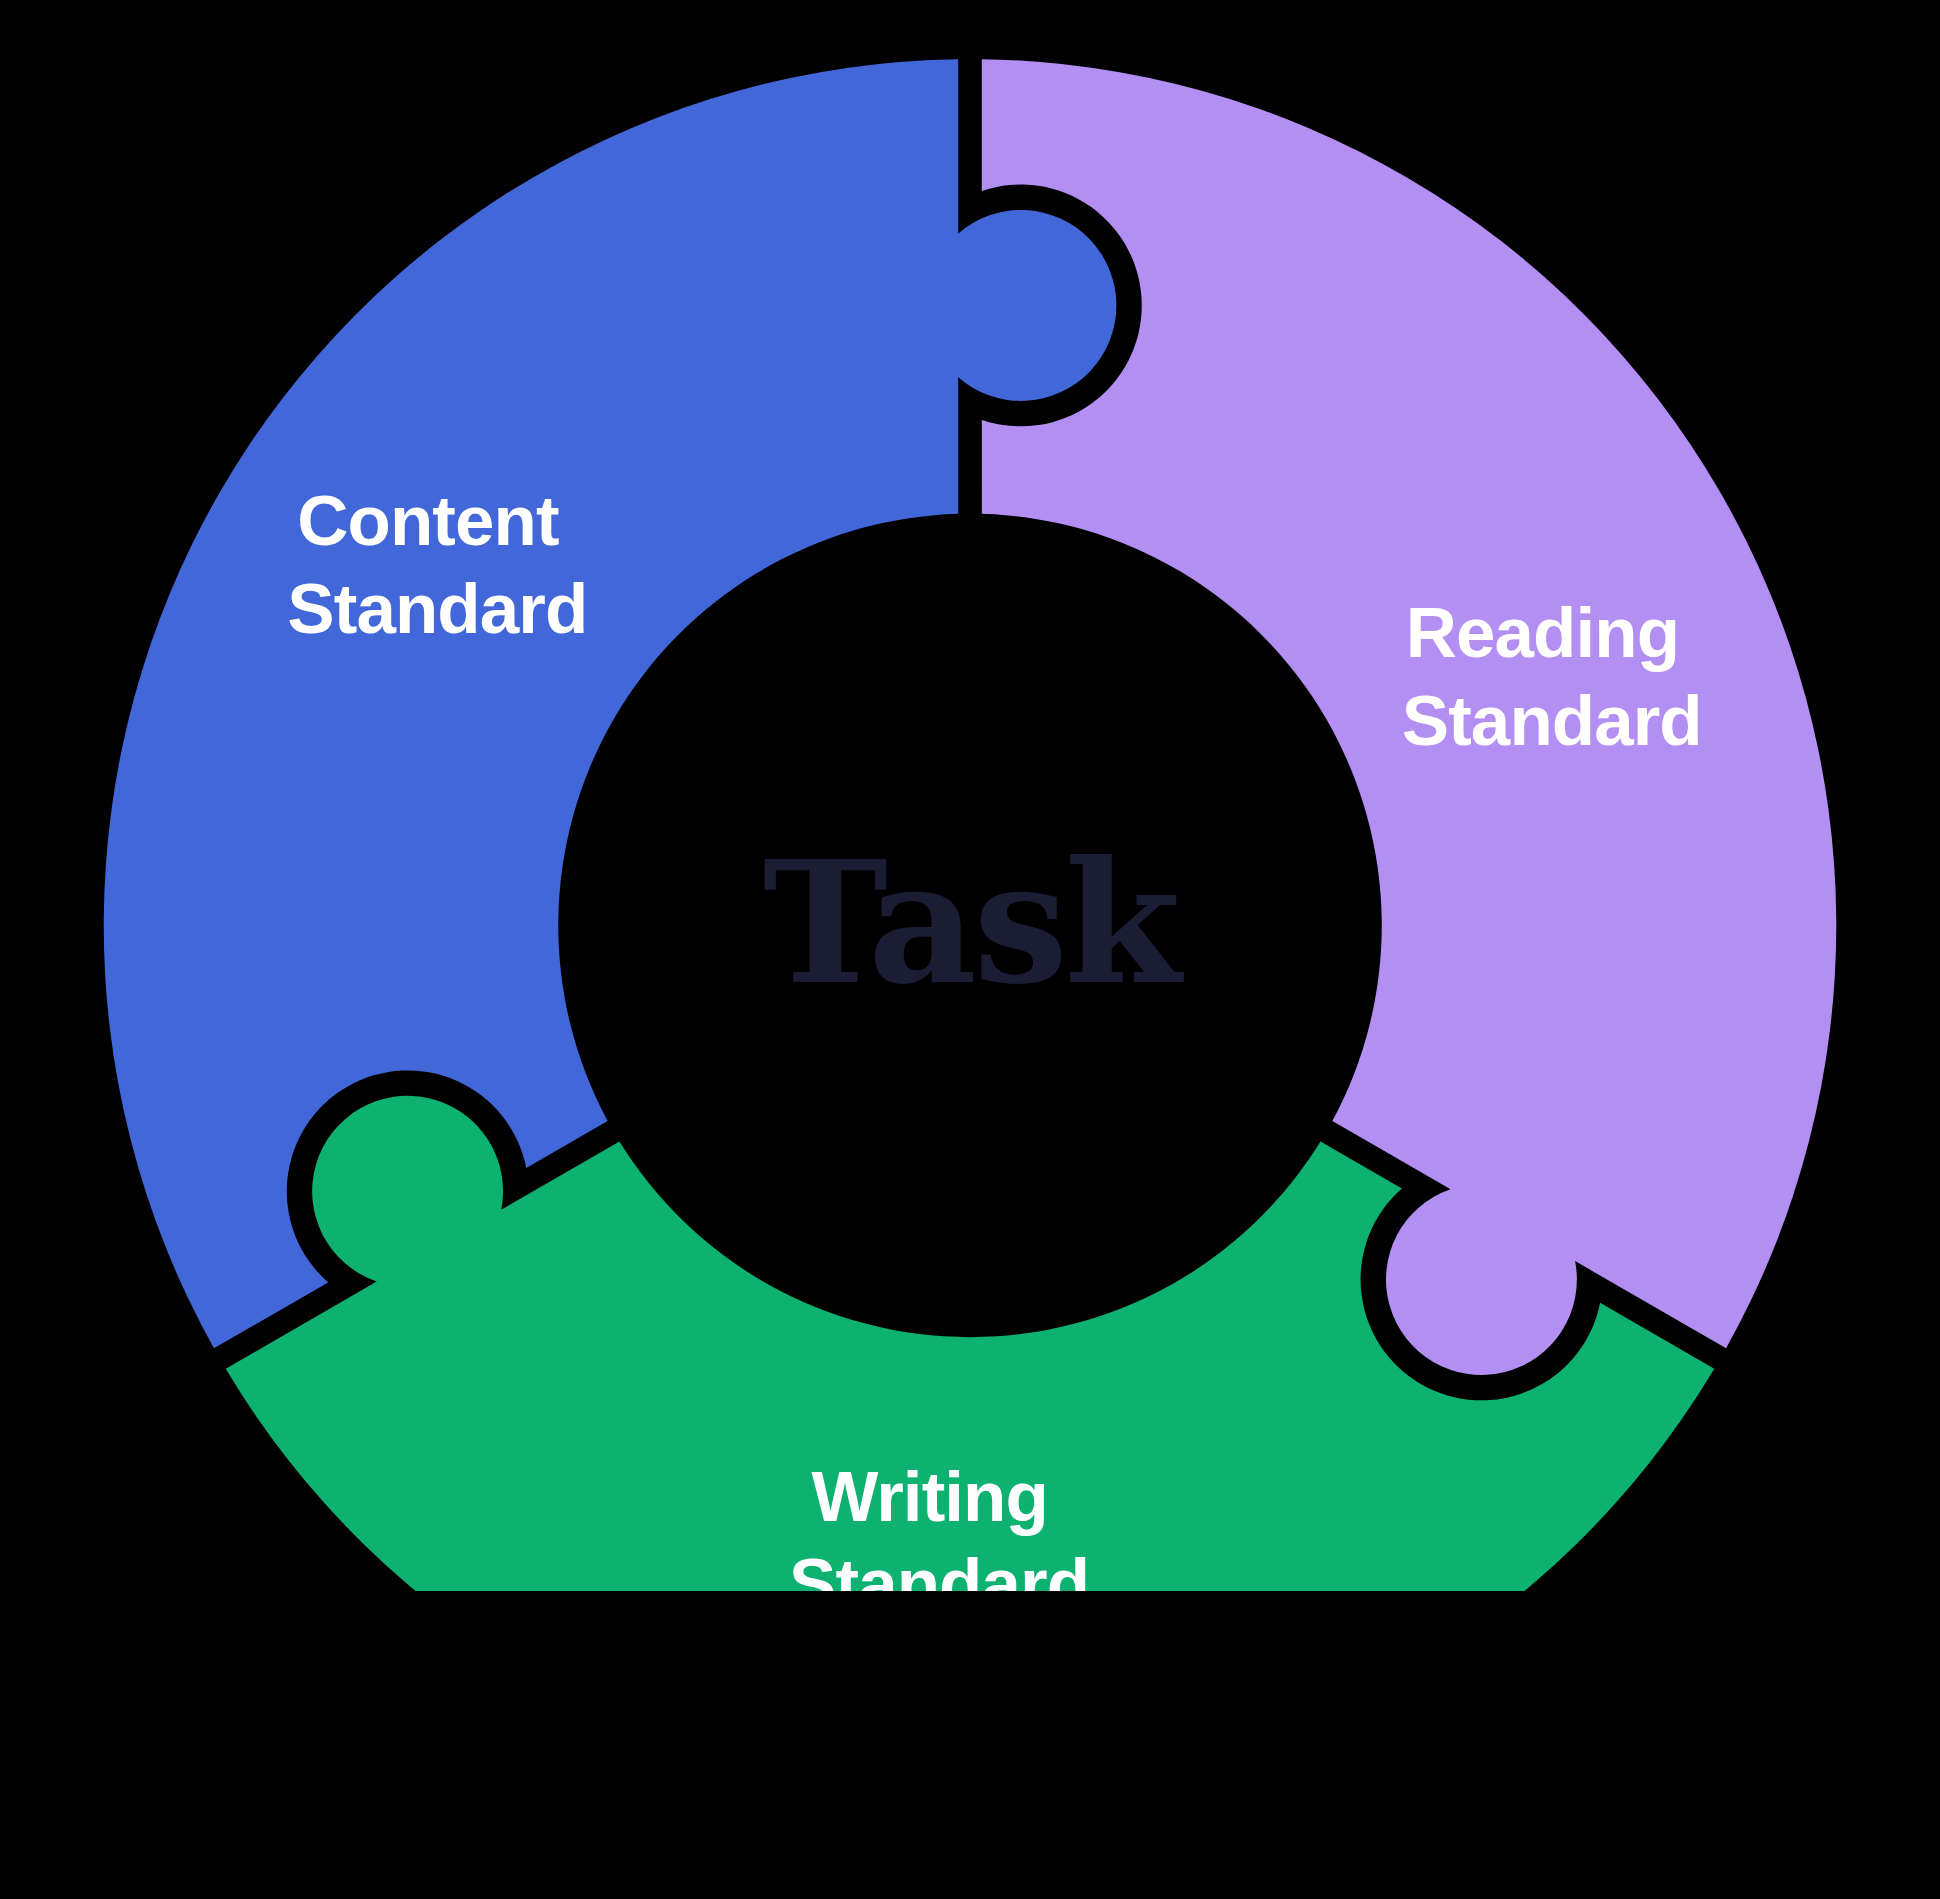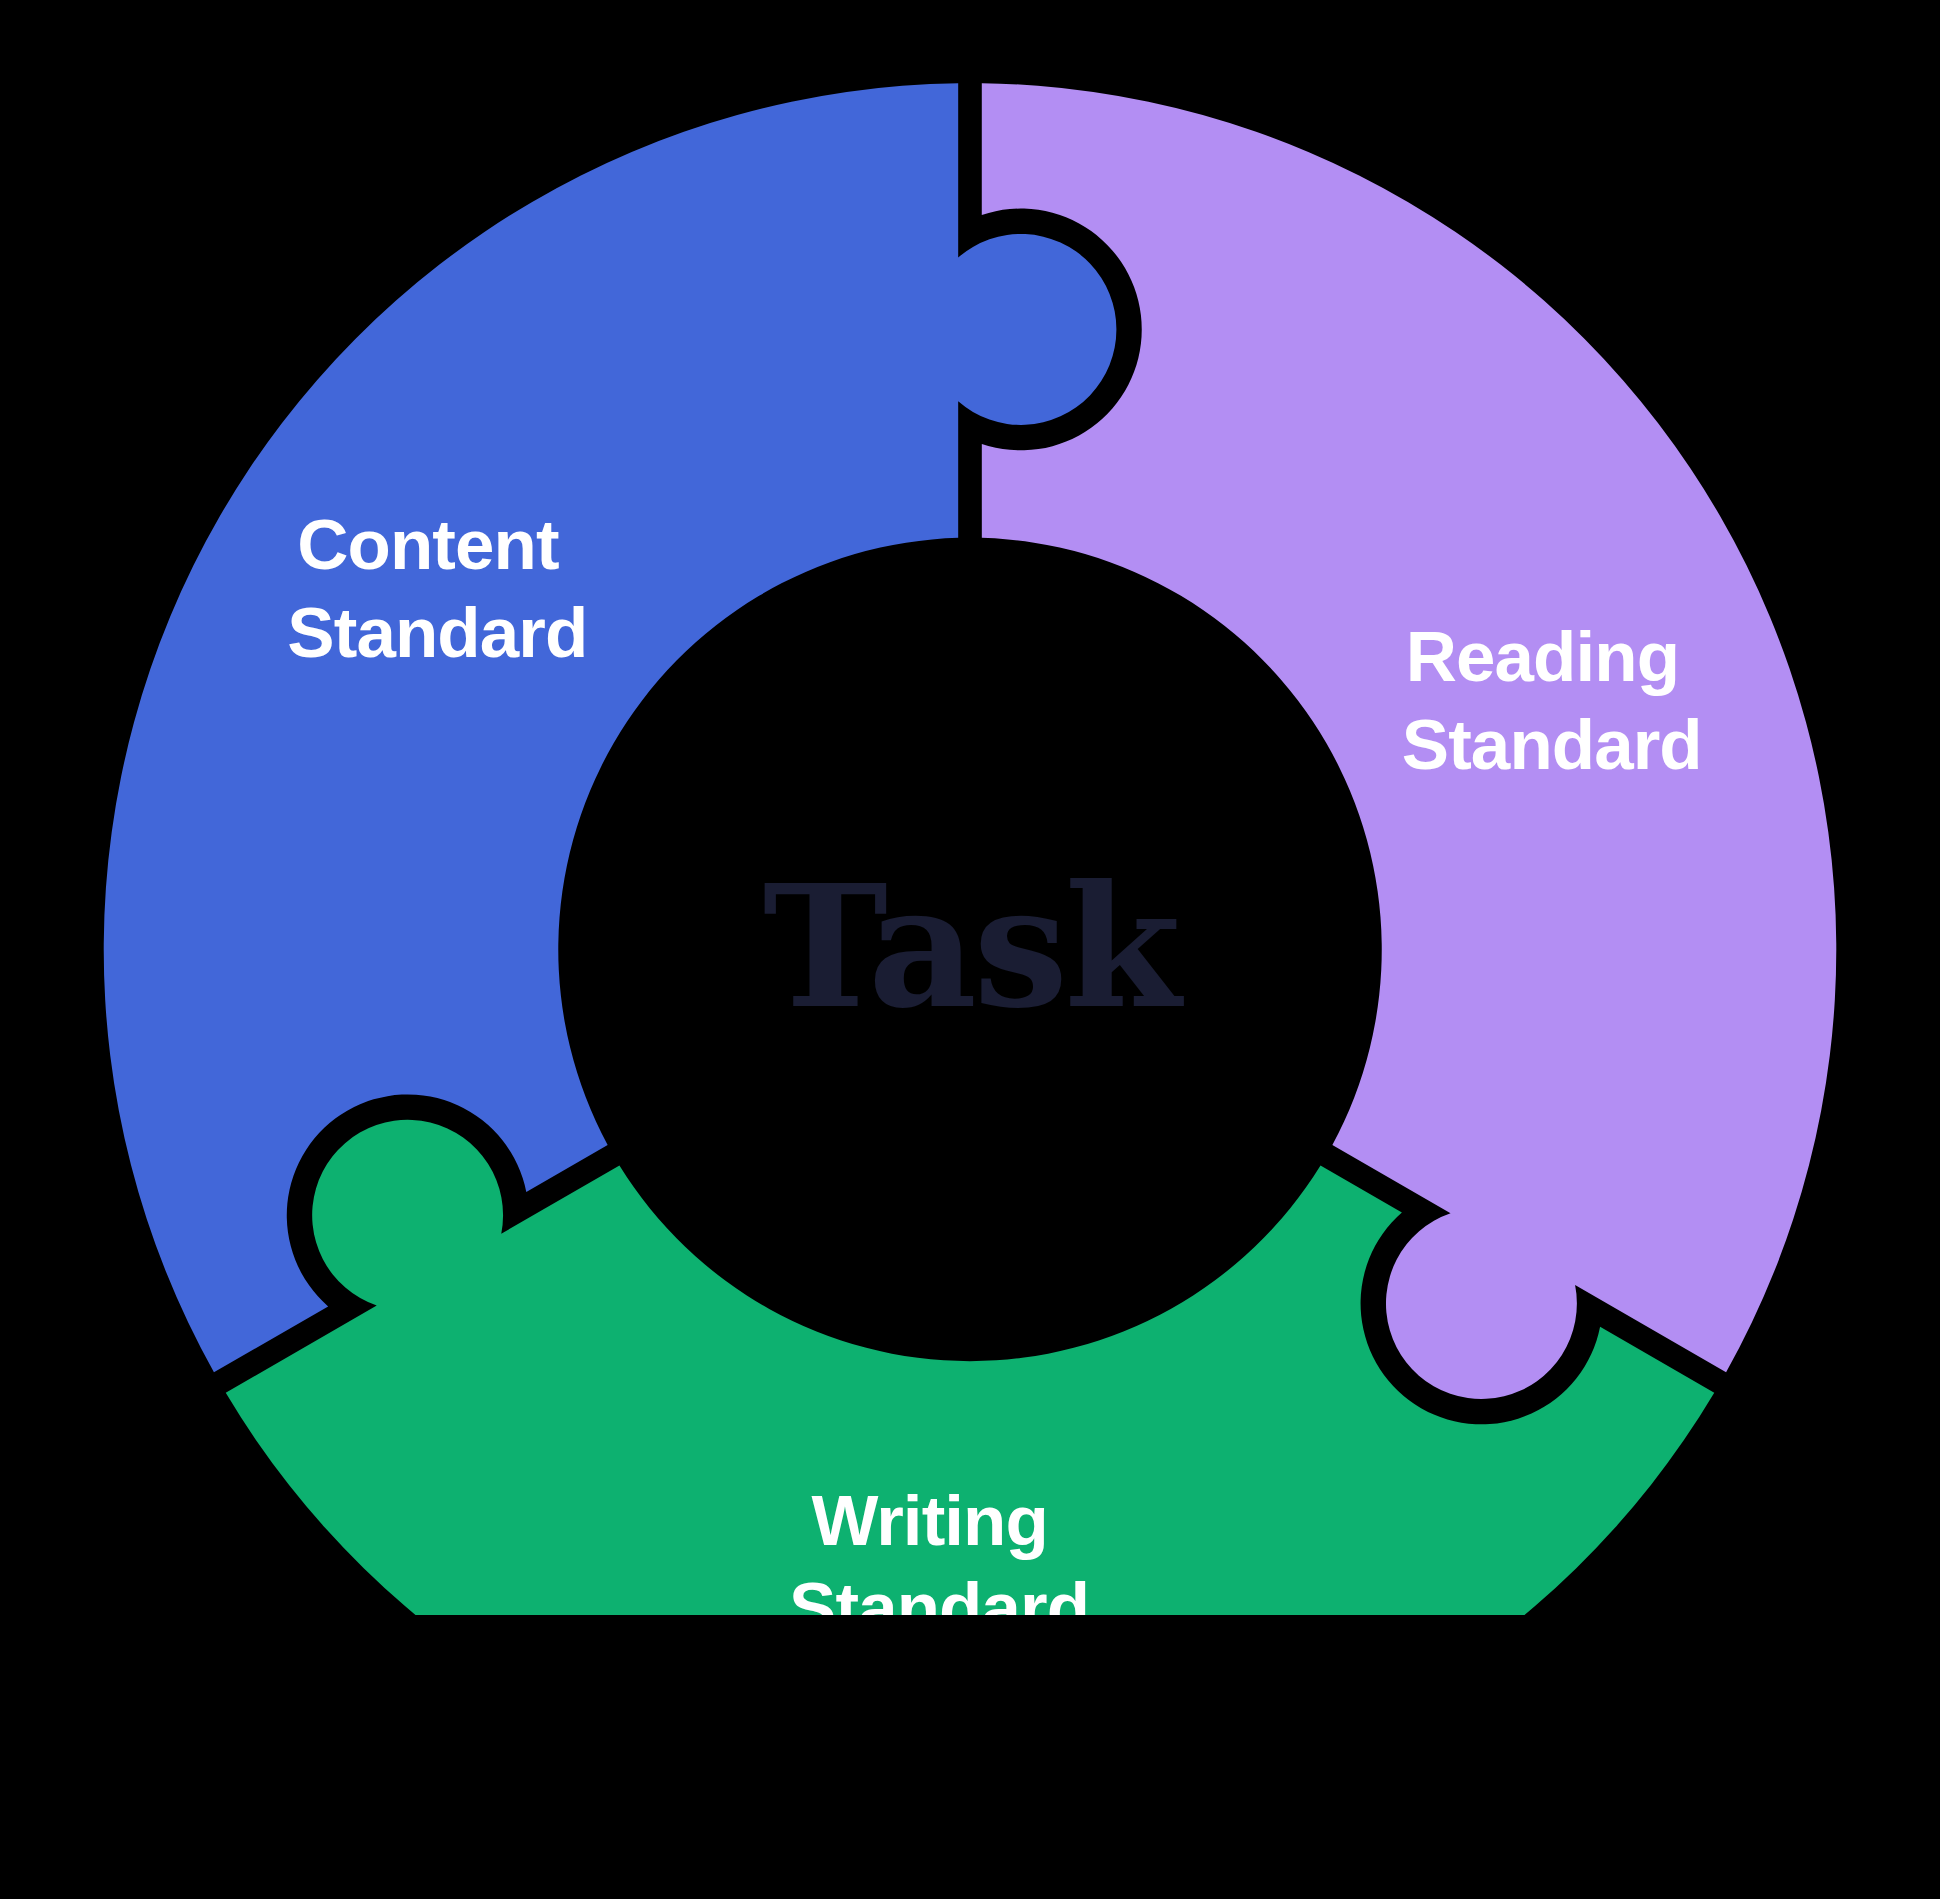--- a/index.html
+++ b/index.html
@@ -6,21 +6,20 @@
     margin: 0;
     padding: 0;
     background: #000000;
   }
   .stage {
     position: relative;
     width: 1940px;
     height: 1591px;
     overflow: hidden;
     font-family: "Liberation Sans", sans-serif;
-    margin-top: 24px;
   }
   svg { display: block; }
   .segment-label {
     font-family: "Liberation Sans", sans-serif;
     font-weight: bold;
     font-size: 78px;
     letter-spacing: -1px;
   }
   .center-label {
     font-family: "DejaVu Serif", serif;

